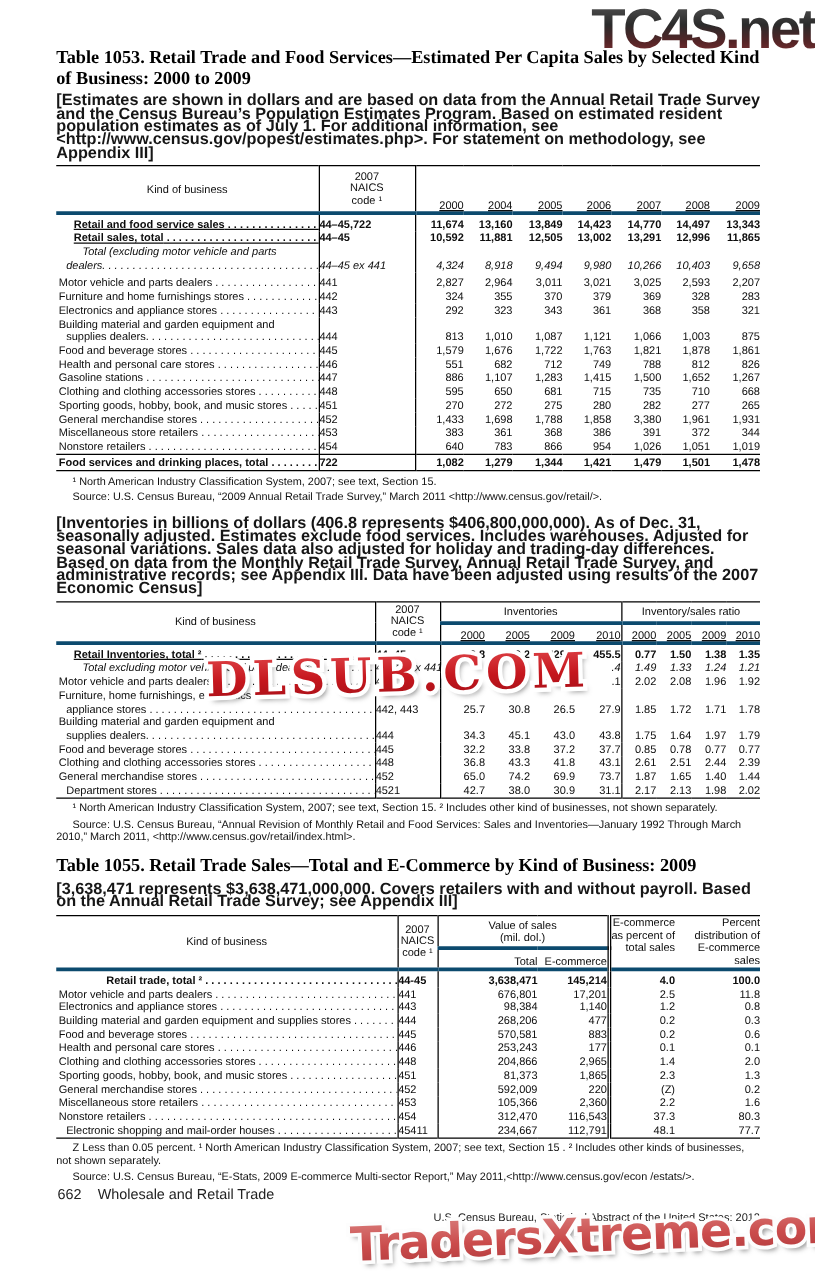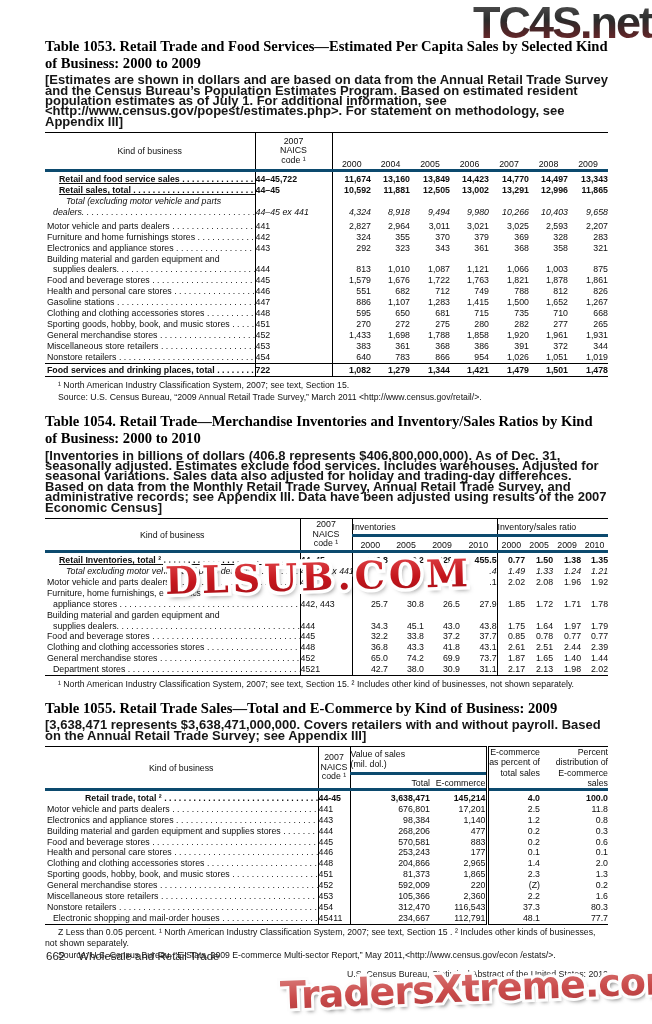--- a/index.html
+++ b/index.html
@@ -11,22 +11,22 @@
   .note{font-size:13px;line-height:10.4px;margin:0 0 5px 0;color:#161616;font-weight:bold;}
   .sec{margin-top:11px;}
   table.t{border-collapse:collapse;width:563px;table-layout:fixed;
           border-top:1.4px solid #000;border-bottom:1.4px solid #000;
           font-size:8.8px;color:#0d0d0d;}
   .t th{font-weight:normal;font-size:8.8px;padding:0;}
   .t thead th{border-bottom:3px solid #0c4a6e;}
   .pre{white-space:pre-line;}
   .kh{text-align:center;vertical-align:middle;}
   .nh{text-align:center;vertical-align:middle;line-height:9.8px;padding:2px 0;}
-  .yh{vertical-align:bottom;padding:0 3px 2px 0;}
-  .gh{text-align:left;vertical-align:middle;height:15px;}
+  .yh{text-align:right;vertical-align:bottom;padding:0 3px 2px 0;text-decoration:underline;}
+  .gh{text-align:center;vertical-align:middle;height:15px;}
   .sh{text-align:right;vertical-align:bottom;padding:0 4px 2px 0;}
   .ph{text-align:right;vertical-align:top;line-height:10.2px;padding:2px 4px 0 0;}
   .pd{padding-top:12px;}
   .c1{border-right:1px solid #000;}
   .c2{border-right:1px solid #000;}
   .gl{border-left:1px solid #000;}
   .gl2{border-left:3px double #000;}
   .t53 thead tr{height:38px;}
   .t tbody td{vertical-align:bottom;line-height:10.9px;padding:0;}
   .t tbody tr:first-child td{padding-top:2px;}
@@ -270,21 +270,21 @@
             </tr>
             <tr>
               <td class="lbl c1">
                 <div class="l1 dots">General merchandise stores</div>
               </td>
               <td class="naics c2">452</td>
               <td class="num">1,433</td>
               <td class="num">1,698</td>
               <td class="num">1,788</td>
               <td class="num">1,858</td>
-              <td class="num">1,920</td>
+              <td class="num">3,380</td>
               <td class="num">1,961</td>
               <td class="num">1,931</td>
             </tr>
             <tr>
               <td class="lbl c1">
                 <div class="l1 dots">Miscellaneous store retailers</div>
               </td>
               <td class="naics c2">453</td>
               <td class="num">383</td>
               <td class="num">361</td>
@@ -320,21 +320,20 @@
               <td class="num">1,501</td>
               <td class="num">1,478</td>
             </tr>
           </tbody>
       </table>
       <p class="fn">¹ North American Industry Classification System, 2007; see text, Section 15.</p>
       <p class="fn">Source: U.S. Census Bureau, “2009 Annual Retail Trade Survey,” March 2011 &lt;http://www.census.gov/retail/&gt;.</p>
     </section>
 
     <section class="sec">
-      <h1 class="title">Table 1054. Retail Trade—Merchandise Inventories and Inventory/Sales Ratios by Kind of Business: 2000 to 2010</h1>
       <p class="note">[Inventories in billions of dollars (406.8 represents $406,800,000,000). As of Dec. 31, seasonally adjusted. Estimates exclude food services. Includes warehouses. Adjusted for seasonal variations. Sales data also adjusted for holiday and trading-day differences. Based on data from the Monthly Retail Trade Survey, Annual Retail Trade Survey, and administrative records; see Appendix III. Data have been adjusted using results of the 2007 Economic Census]</p>
       <div class="t54wrap">
         <table class="t t54">
           <colgroup>
             <col style="width:255px">
               <col style="width:52px">
             <col style="width:36px">
               <col style="width:36px">
               <col style="width:36px">
               <col style="width:37px">
@@ -493,20 +492,21 @@
                 <td class="num">2.02</td>
               </tr>
             </tbody>
         </table>
         <div class="wm wm-dlsub">
           <span class="back" aria-hidden="true">DLSUB.COM</span>
           <span class="front">DLSUB.COM</span>
         </div>
       </div>
       <p class="fn">¹ North American Industry Classification System, 2007; see text, Section 15. ² Includes other kind of businesses, not shown separately.</p>
+      <p class="fn">Source: U.S. Census Bureau, “Annual Revision of Monthly Retail and Food Services: Sales and Inventories—January 1992 Through March 2010,” March 2011, &lt;http://www.census.gov/retail/index.html&gt;.</p>
     </section>
 
     <section class="sec">
       <h1 class="title">Table 1055. Retail Trade Sales—Total and E-Commerce by Kind of Business: 2009</h1>
       <p class="note">[3,638,471 represents $3,638,471,000,000. Covers retailers with and without payroll. Based on the Annual Retail Trade Survey; see Appendix III]</p>
       <table class="t t55">
         <colgroup>
           <col style="width:273px">
             <col style="width:32px">
           <col style="width:80px">

